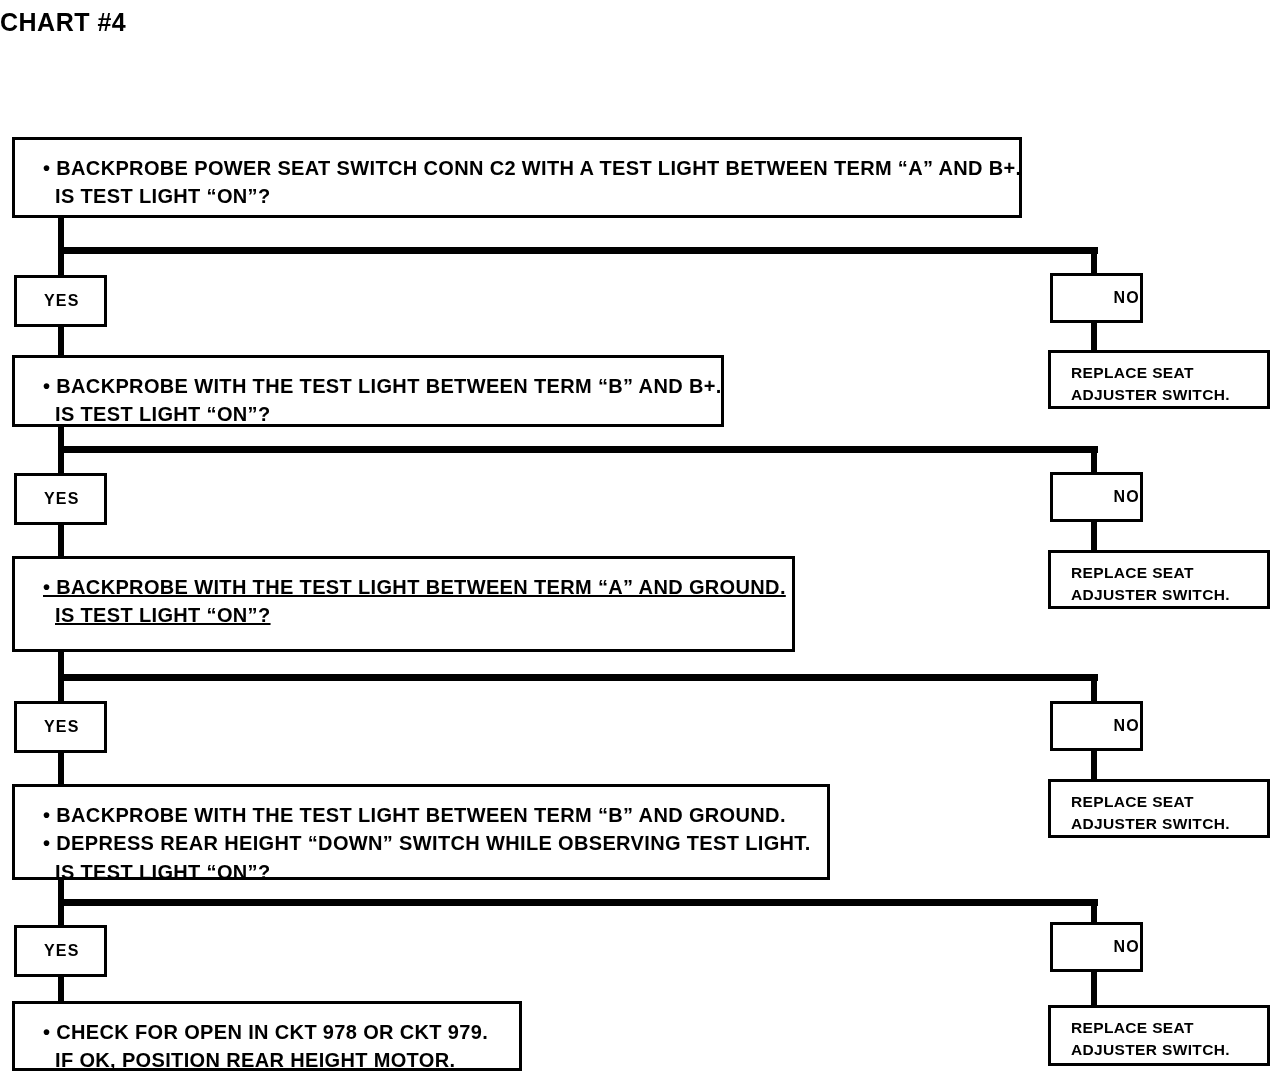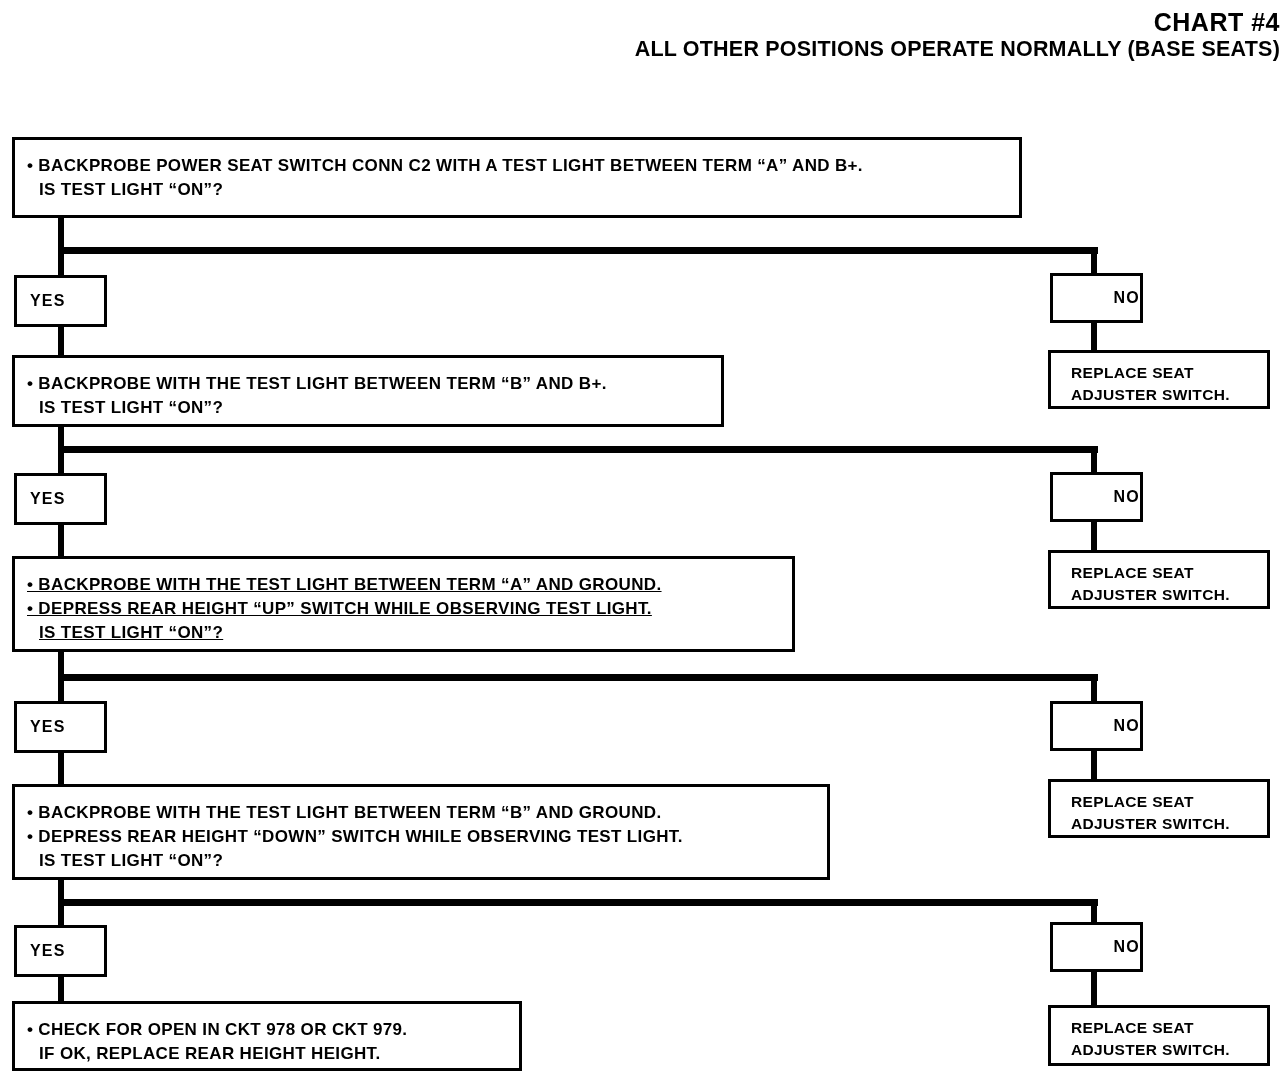--- a/index.html
+++ b/index.html
@@ -17,21 +17,21 @@
     background: #ffffff;
     overflow: hidden;
   }
 
   
   .title-block {
     position: absolute;
     left: 0;
     top: 8px;
     width: 1280px;
-    text-align: right;
+    text-align: left;
   }
   .title-main {
     font-size: 25px;
     font-weight: bold;
     letter-spacing: 0.5px;
     line-height: 1.12;
     color: #000;
     white-space: nowrap;
   }
   .title-sub {
@@ -45,22 +45,22 @@
 
   
   .box {
     position: absolute;
     box-sizing: border-box;
     background: #ffffff;
     border: 3px solid #000000;
     color: #000000;
   }
   .box-q {
-    padding: 14px 10px 10px 12px;
-    font-size: 17px;
+    padding: 14px 10px 10px 28px;
+    font-size: 20px;
     font-weight: bold;
     line-height: 1.42;
     letter-spacing: 0.35px;
   }
   .box-q .li {
     white-space: nowrap;
     text-indent: -12px;
     padding-left: 12px;
   }
   .box-q .cont {
@@ -68,21 +68,21 @@
     padding-left: 12px;
   }
 
   .box-yn {
     display: flex;
     align-items: center;
     justify-content: flex-start;
     font-size: 16px;
     font-weight: bold;
     letter-spacing: 1.2px;
-    padding-left: 13px;
+    padding-left: 27px;
   }
   .box-yn.right {
     justify-content: flex-end;
     padding-left: 0;
   }
 
   .box-act {
     padding: 9px 0 0 20px;
     font-size: 15.5px;
     font-weight: bold;
@@ -97,21 +97,20 @@
     background: #000000;
   }
 </style>
 </head>
 <body>
 
 <div id="chart-root">
 
   <div class="title-block">
     <div class="title-main">CHART #4</div>
-    <div class="title-sub">ALL OTHER POSITIONS OPERATE NORMALLY (BASE SEATS)</div>
   </div>
 
   <div class="box box-q" style="left:12px; top:137px; width:1010px; height:81px;">
     <div class="li">• BACKPROBE POWER SEAT SWITCH CONN C2 WITH A TEST LIGHT BETWEEN TERM “A” AND B+.</div>
     <div class="cont">IS TEST LIGHT “ON”?</div>
   </div>
 
   <div class="vline" style="left:58px; top:218px; width:6px; height:34px;"></div>
   <div class="hline" style="left:58px; top:247px; width:1040px; height:7px;"></div>
   <div class="vline" style="left:58px; top:247px; width:6px; height:28px;"></div>
@@ -150,21 +149,20 @@
   <div class="vline" style="left:1091px; top:521px; width:6px; height:31px;"></div>
   <div class="box box-act" style="left:1048px; top:550px; width:222px; height:59px;">
     <div class="ln">REPLACE SEAT</div>
     <div class="ln">ADJUSTER SWITCH.</div>
   </div>
 
   <div class="vline" style="left:58px; top:525px; width:6px; height:32px;"></div>
 
   <div class="box box-q" style="left:12px; top:556px; width:783px; height:96px;text-decoration:underline;">
     <div class="li">• BACKPROBE WITH THE TEST LIGHT BETWEEN TERM “A” AND GROUND.</div>
-    <div class="li">• DEPRESS REAR HEIGHT “UP” SWITCH WHILE OBSERVING TEST LIGHT.</div>
     <div class="cont">IS TEST LIGHT “ON”?</div>
   </div>
 
   <div class="vline" style="left:58px; top:652px; width:6px; height:28px;"></div>
   <div class="hline" style="left:58px; top:674px; width:1040px; height:7px;"></div>
   <div class="vline" style="left:58px; top:674px; width:6px; height:28px;"></div>
   <div class="vline" style="left:1091px; top:674px; width:6px; height:28px;"></div>
 
   <div class="box box-yn" style="left:14px; top:701px; width:93px; height:52px;">
     <span>YES</span>
@@ -200,16 +198,16 @@
   <div class="vline" style="left:1091px; top:971px; width:6px; height:35px;"></div>
   <div class="box box-act" style="left:1048px; top:1005px; width:222px; height:61px;">
     <div class="ln">REPLACE SEAT</div>
     <div class="ln">ADJUSTER SWITCH.</div>
   </div>
 
   <div class="vline" style="left:58px; top:977px; width:6px; height:31px;"></div>
 
   <div class="box box-q" style="left:12px; top:1001px; width:510px; height:70px;">
     <div class="li">• CHECK FOR OPEN IN CKT 978 OR CKT 979.</div>
-    <div class="cont">IF OK, REPLACE REAR HEIGHT HEIGHT.</div>
+    <div class="cont">IF OK, POSITION REAR HEIGHT MOTOR.</div>
   </div>
 
 </div>
 
 </body></html>

